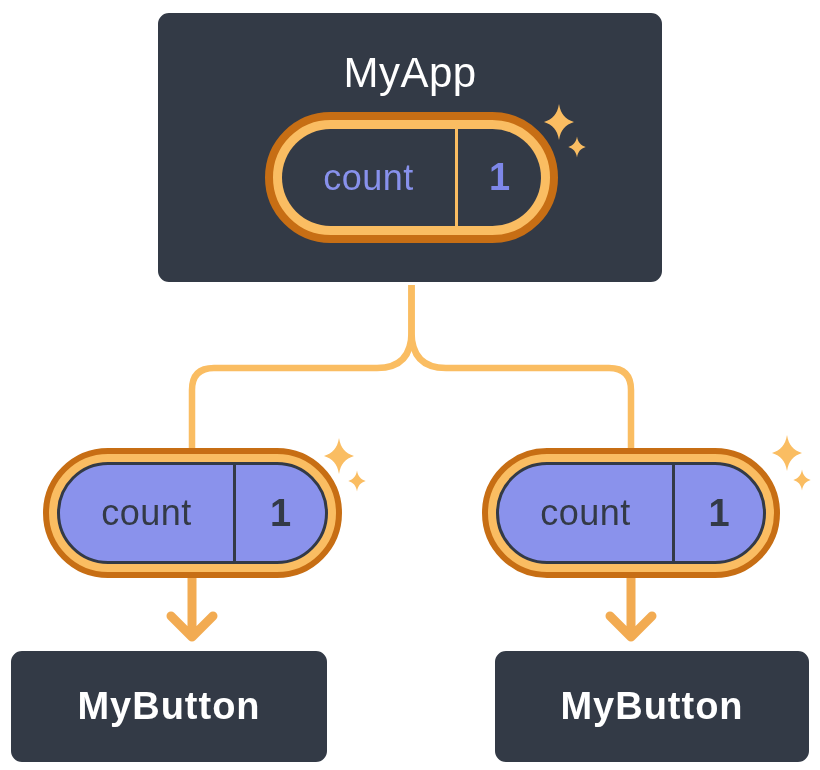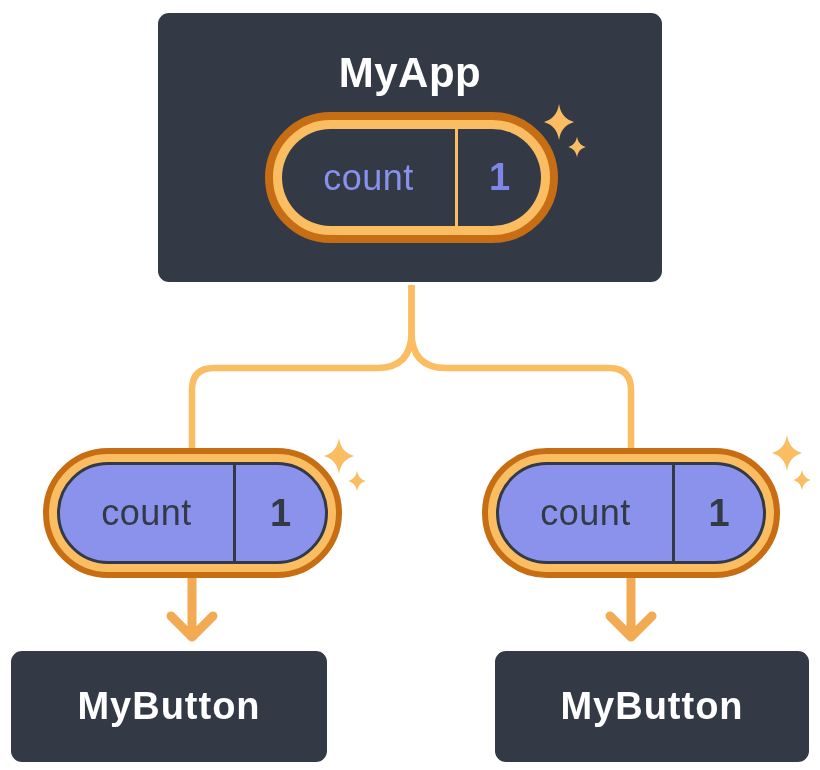--- a/index.html
+++ b/index.html
@@ -16,21 +16,21 @@
   .node-box{
     position:absolute;background:var(--dark);
     border:3px solid var(--white);border-radius:14px;z-index:1;
   }
   #box-parent{left:155px;top:10px;width:510px;height:275px;}
   #box-child-left{left:8px;top:648px;width:322px;height:117px;display:flex;align-items:center;justify-content:center;}
   #box-child-right{left:492px;top:648px;width:320px;height:117px;display:flex;align-items:center;justify-content:center;}
 
   .parent-title{
     position:absolute;left:0;right:0;top:36px;text-align:center;
-    color:var(--white);font-size:42px;font-weight:700;letter-spacing:.5px;
+    color:var(--white);font-size:42px;font-weight:400;letter-spacing:.5px;
   }
   .child-title{
     color:var(--white);font-size:38px;font-weight:700;letter-spacing:1px;
   }
 
   
   .pill{
     position:absolute;z-index:2;border-radius:999px;
     background:var(--orange-light);border:8px solid var(--orange-dark);
     padding:9px;display:flex;

